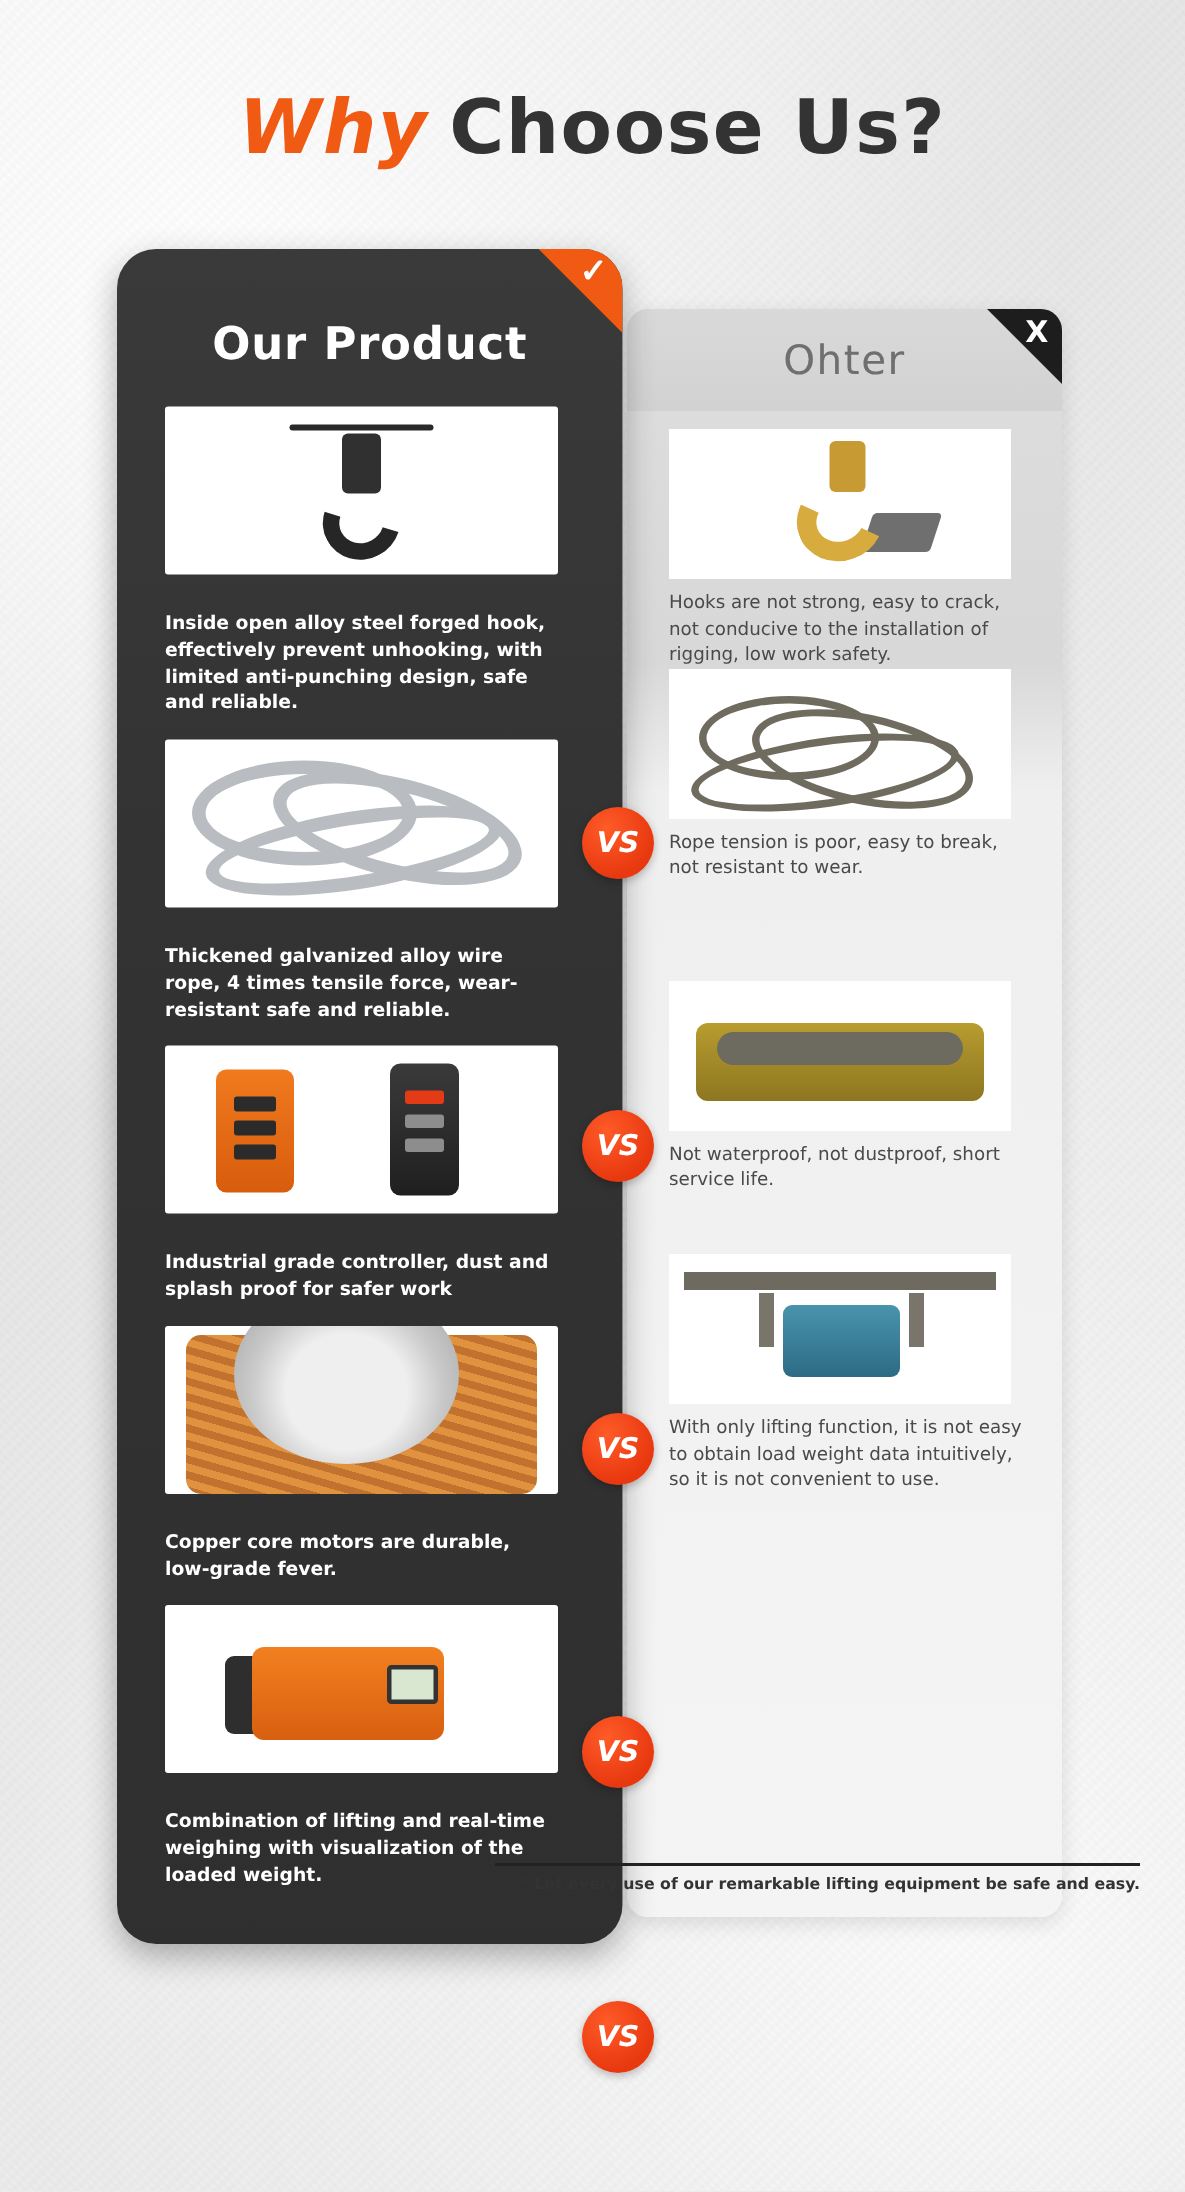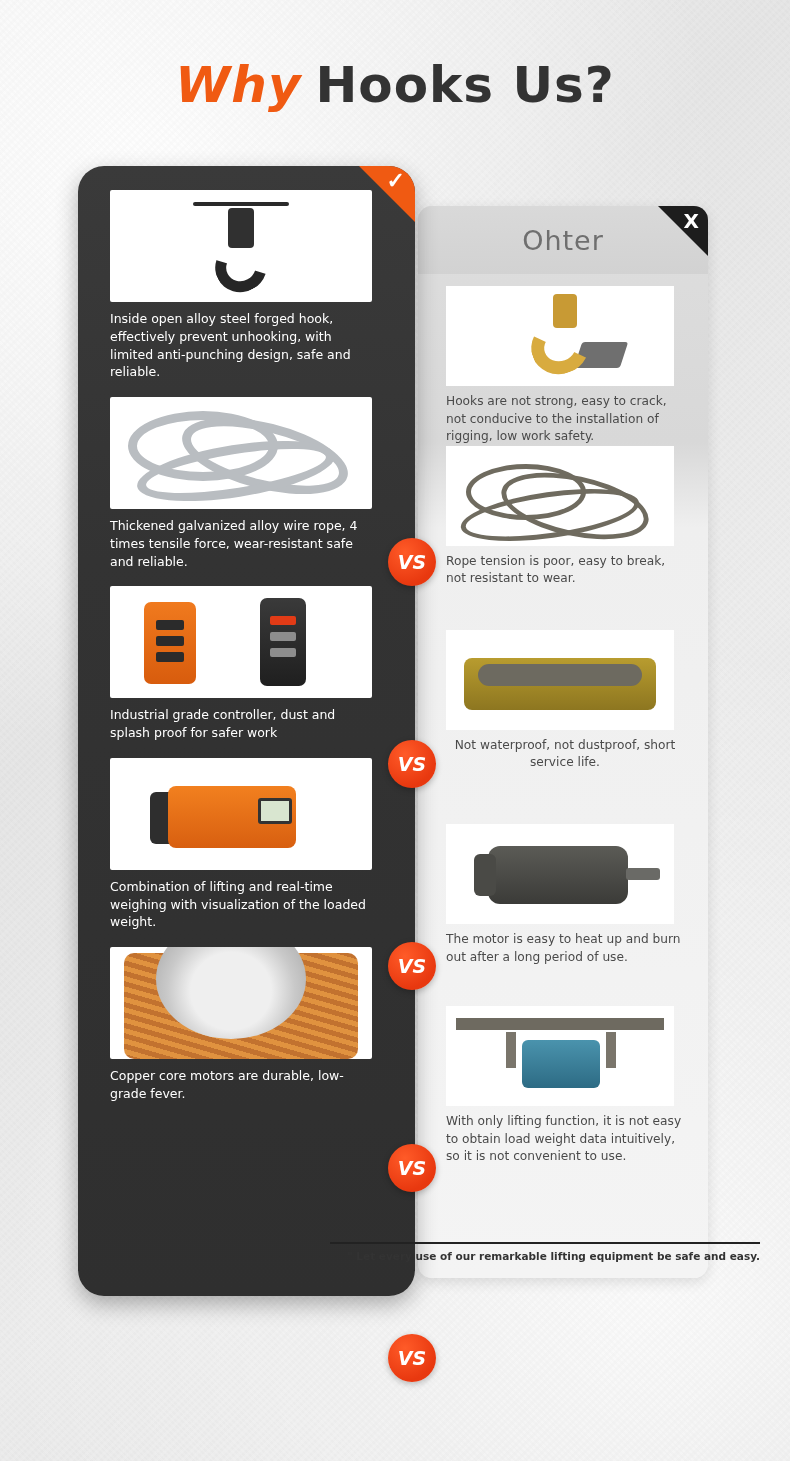--- a/index.html
+++ b/index.html
@@ -142,23 +142,23 @@
     width: 262px;
     height: 112px;
     background: #ffffff;
     border-radius: 2px;
     overflow: hidden;
     position: relative;
   }
   .caption-ours {
     color: #ffffff;
     font-size: 12.5px;
-    font-weight: normal;
+    font-weight: bold;
     line-height: 1.42;
-    padding-top: 8px;
+    padding-top: 23px;
     width: 262px;
     font-family: "DejaVu Sans", sans-serif;
   }
 
   .rows-other { padding: 12px 20px 0 28px; }
   .row-other { position: relative; }
   .thumb-other {
     width: 228px;
     height: 100px;
     background: #ffffff;
@@ -254,21 +254,21 @@
   .hoistb-arm { position:absolute; top:26px; width:10px; height:36px; background:#7a756b; }
 </style>
 </head>
 <body>
 
 <div class="page-bg"></div>
 
 <div class="content">
 
   <div class="headline">
-    <span class="hl-why">Why</span><span class="hl-rest">Hooks Us?</span>
+    <span class="hl-why">Why</span><span class="hl-rest">Choose Us?</span>
   </div>
 
   <div class="compare-wrap">
 
     <div class="panel-other">
       <div class="panel-other-header">
         <div class="panel-other-title">Ohter</div>
       </div>
       <div class="corner-x"></div>
       <div class="corner-x-mark">X</div>
@@ -290,59 +290,50 @@
           <div class="thumb-other">
             <div class="art">
               <div class="rope-o" style="left:20px;top:18px;width:120px;height:56px;"></div>
               <div class="rope-o" style="left:54px;top:30px;width:150px;height:60px;transform:rotate(12deg);"></div>
               <div class="rope-o" style="left:14px;top:46px;width:180px;height:46px;transform:rotate(-8deg);"></div>
             </div>
           </div>
           <div class="caption-other">Rope tension is poor, easy to break, not resistant to wear.</div>
         </div>
 
-        <div class="row-other" style="margin-top:42px;text-align:center;">
+        <div class="row-other" style="margin-top:66px;">
           <div class="thumb-other">
             <div class="art">
               <div class="rust-box"></div>
               <div class="rust-top"></div>
             </div>
           </div>
           <div class="caption-other">Not waterproof, not dustproof, short service life.</div>
         </div>
 
-        <div class="row-other" style="margin-top:52px;">
-          <div class="thumb-other">
-            <div class="art">
-              <div class="motor-o"></div>
-              <div class="motor-o-cap"></div>
-              <div class="motor-o-shaft"></div>
-            </div>
-          </div>
-          <div class="caption-other">The motor is easy to heat up and burn out after a long period of use.</div>
-        </div>
 
         <div class="row-other" style="margin-top:40px;">
           <div class="thumb-other">
             <div class="art">
               <div class="hoistb-rail"></div>
               <div class="hoistb-arm" style="left:60px;"></div>
               <div class="hoistb-arm" style="left:160px;"></div>
               <div class="hoistb-body"></div>
             </div>
           </div>
           <div class="caption-other">With only lifting function, it is not easy to obtain load weight data intuitively, so it is not convenient to use.</div>
         </div>
 
       </div>
     </div>
 
     <div class="panel-ours">
       <div class="corner-check"></div>
       <div class="corner-check-mark">✓</div>
+      <div class="panel-ours-title">Our Product</div>
 
       <div class="rows-ours">
 
         <div class="row-ours">
           <div class="thumb">
             <div class="art">
               <div class="hook-ours-bar"></div>
               <div class="hook-ours-body"></div>
               <div class="hook-ours-curve"></div>
             </div>
@@ -373,36 +364,36 @@
               <div class="ctrl-btn" style="left:160px;top:46px;width:26px;height:9px;background:#8d8d8d;"></div>
               <div class="ctrl-btn" style="left:160px;top:62px;width:26px;height:9px;background:#8d8d8d;"></div>
             </div>
           </div>
           <div class="caption-ours">Industrial grade controller, dust and splash proof for safer work</div>
         </div>
 
         <div class="row-ours">
           <div class="thumb">
             <div class="art">
+              <div class="copper"></div>
+              <div class="copper-core"></div>
+            </div>
+          </div>
+          <div class="caption-ours">Copper core motors are durable, low-grade fever.</div>
+        </div>
+
+        <div class="row-ours">
+          <div class="thumb">
+            <div class="art">
               <div class="hoist-drum"></div>
               <div class="hoist-body"></div>
               <div class="hoist-screen"></div>
             </div>
           </div>
           <div class="caption-ours">Combination of lifting and real-time weighing with visualization of the loaded weight.</div>
-        </div>
-
-        <div class="row-ours">
-          <div class="thumb">
-            <div class="art">
-              <div class="copper"></div>
-              <div class="copper-core"></div>
-            </div>
-          </div>
-          <div class="caption-ours">Copper core motors are durable, low-grade fever.</div>
         </div>
 
       </div>
     </div>
 
     <div class="vs" style="left:388px; top:372px;">VS</div>
     <div class="vs" style="left:388px; top:574px;">VS</div>
     <div class="vs" style="left:388px; top:776px;">VS</div>
     <div class="vs" style="left:388px; top:978px;">VS</div>
     <div class="vs" style="left:388px; top:1168px;">VS</div>

